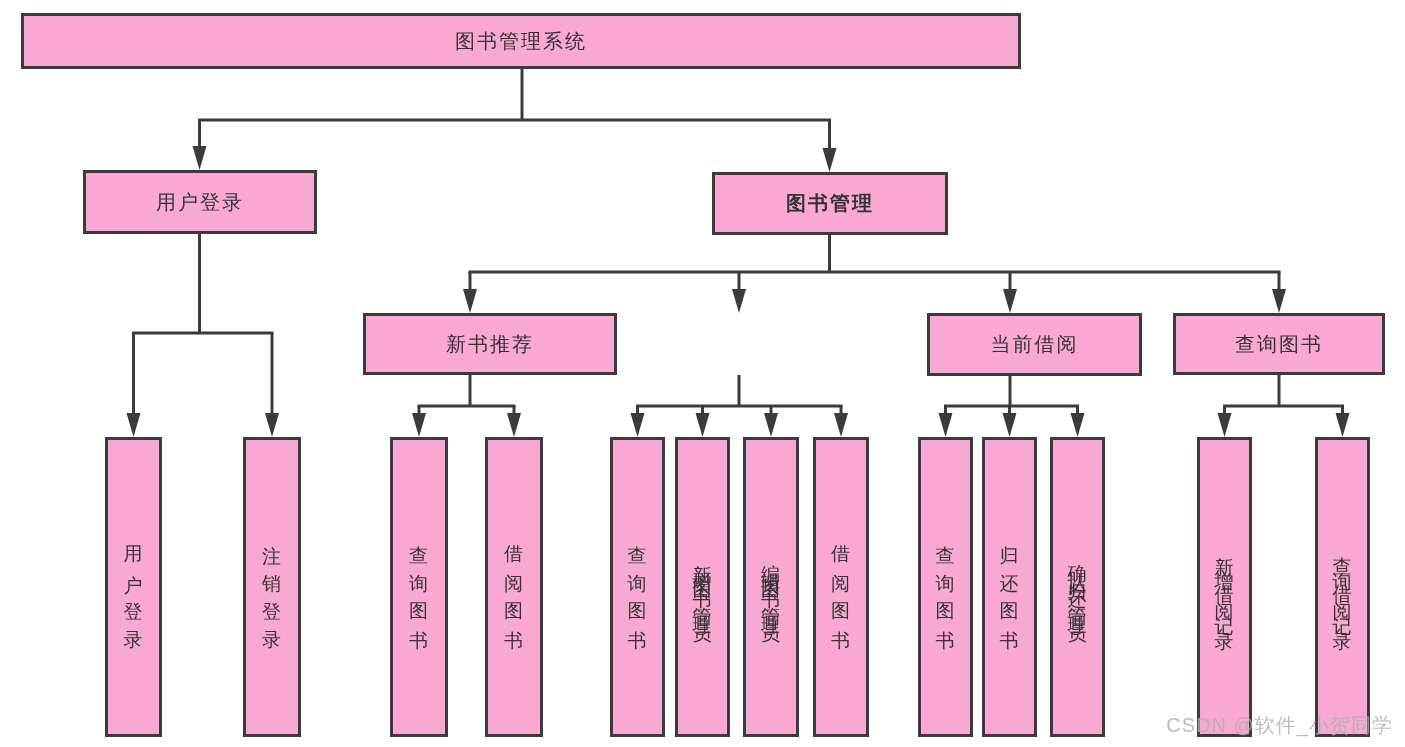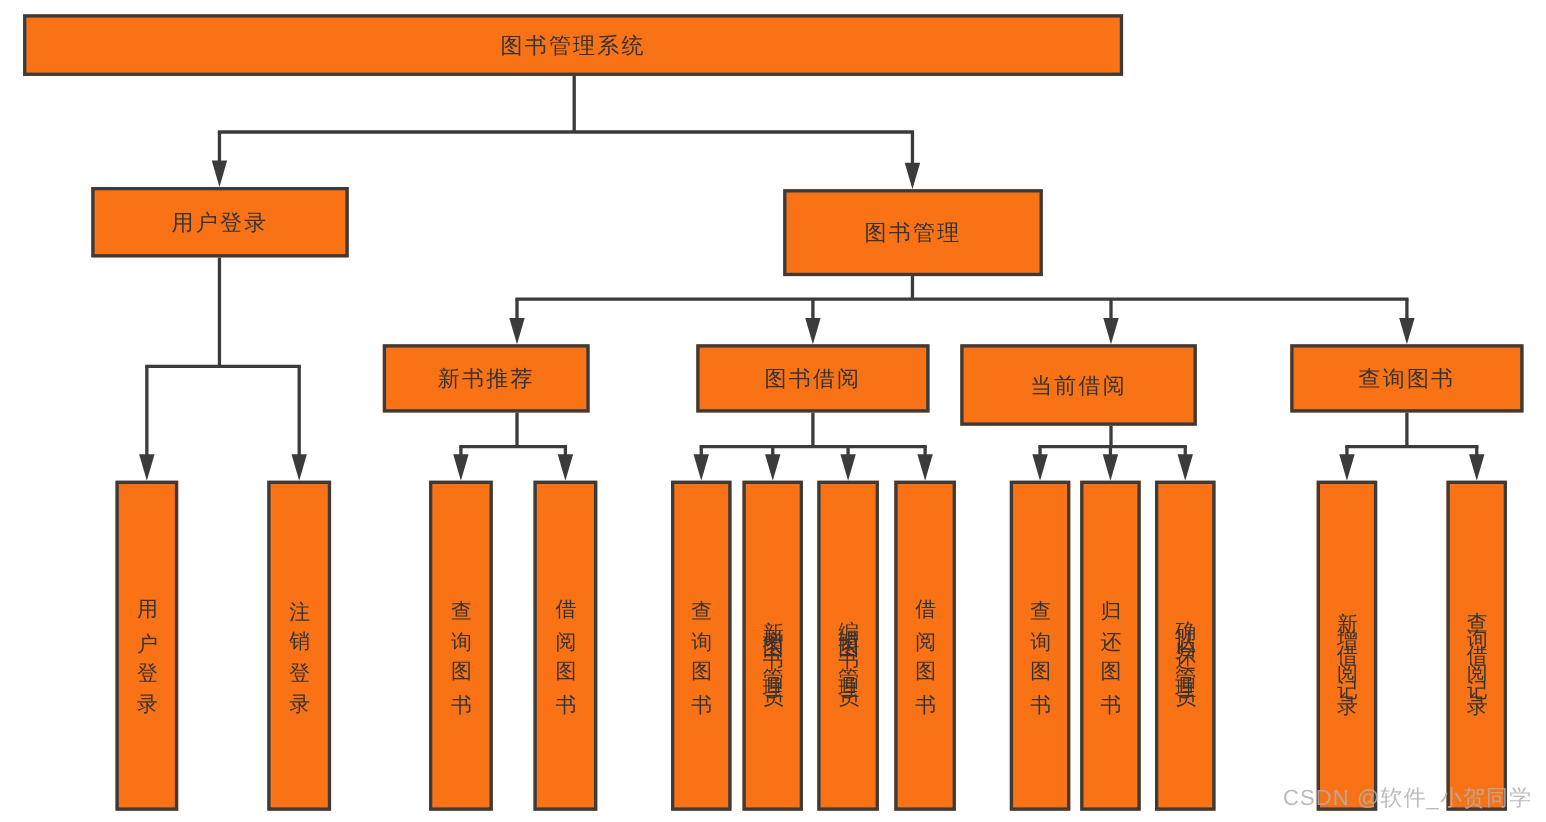--- a/index.html
+++ b/index.html
@@ -23,21 +23,21 @@
   }
   .wires {
     position: absolute;
     left: 0; top: 0;
     width: 1405px; height: 747px;
   }
   .wires line { stroke: var(--line); stroke-width: 3; }
   .wires polygon { fill: var(--line); }
   .box {
     position: absolute;
-    background: #f97316;
+    background: #f9a8d4;
     border: 3px solid var(--line);
     display: flex;
     align-items: center;
     justify-content: center;
     color: var(--text);
     z-index: 2;
   }
   .hbox {
     font-size: 20px;
     letter-spacing: 2px;
@@ -145,25 +145,24 @@
       <line x1="1224.5" y1="406" x2="1224.5" y2="417"></line>
       <line x1="1342.5" y1="406" x2="1342.5" y2="417"></line>
       <polygon points="1217.5,413 1231.5,413 1224.5,437"></polygon>
       <polygon points="1335.5,413 1349.5,413 1342.5,437"></polygon>
     </g>
   </svg>
 
   <div class="box hbox" style="left:21px; top:13px; width:1000px; height:56px;">图书管理系统</div>
 
   <div class="box hbox" style="left:83px; top:170px; width:234px; height:64px;">用户登录</div>
-  <div class="box hbox" style="left:712px; top:172px; width:236px; height:79px;">图书管理</div>
+  <div class="box hbox" style="left:712px; top:172px; width:236px; height:63px;font-weight:bold;">图书管理</div>
 
-  <div class="box hbox" style="left:348px; top:313px; width:188px; height:62px;">新书推荐</div>
-  <div class="box hbox" style="left:633px; top:313px; width:212px; height:62px;">图书借阅</div>
-  <div class="box hbox" style="left:873px; top:313px; width:215px; height:74px;">当前借阅</div>
+  <div class="box hbox" style="left:363px; top:313px; width:254px; height:62px;">新书推荐</div>
+  <div class="box hbox" style="left:927px; top:313px; width:215px; height:63px;">当前借阅</div>
   <div class="box hbox" style="left:1173px; top:313px; width:212px; height:62px;">查询图书</div>
 
   <div class="box vbox ls-wide" style="left:105px; width:57px;">用户登录</div>
   <div class="box vbox ls-wide" style="left:243px; width:58px;">注销登录</div>
 
   <div class="box vbox ls-wide" style="left:390px; width:58px;">查询图书</div>
   <div class="box vbox ls-wide" style="left:485px; width:58px;">借阅图书</div>
 
   <div class="box vbox ls-wide" style="left:610px; width:55px;">查询图书</div>
   <div class="box vbox ls-tight" style="left:675px; width:55px;">新增图书（管理员）</div>

